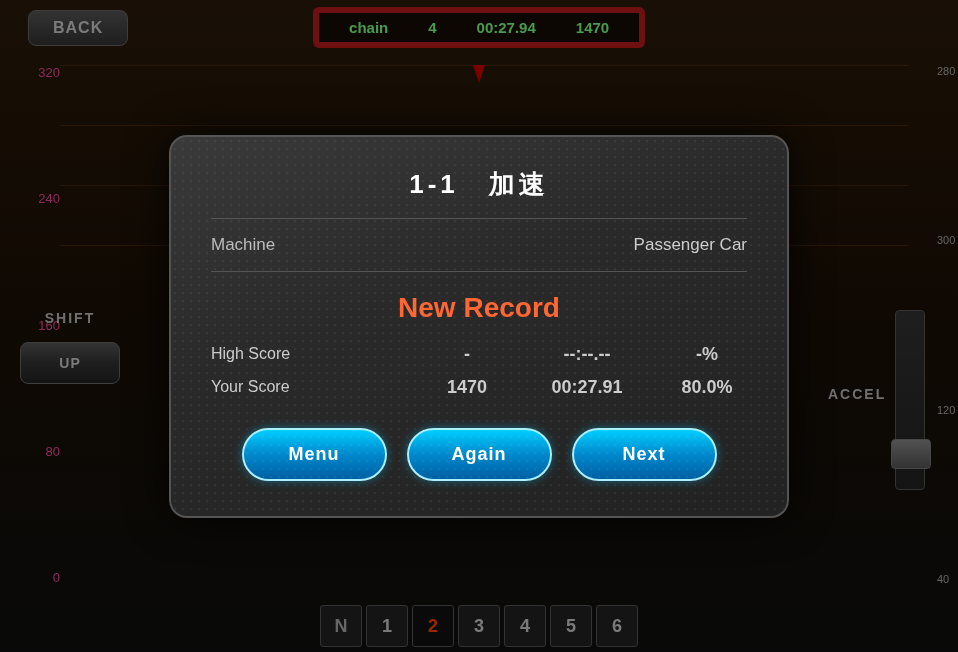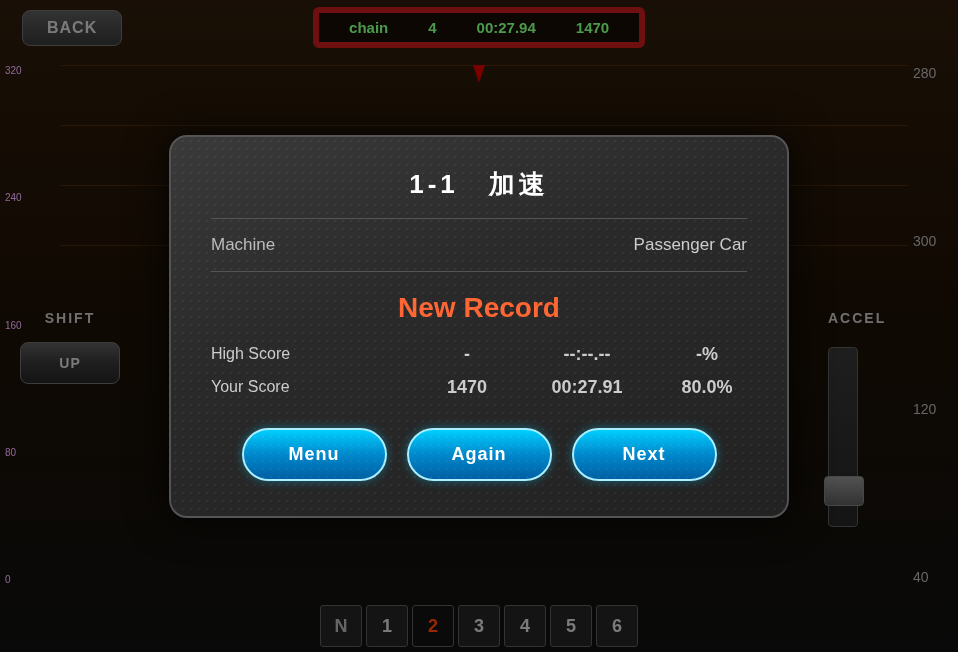--- a/index.html
+++ b/index.html
@@ -24,21 +24,21 @@
     
     .top-bar {
       position: absolute;
       top: 0;
       left: 0;
       right: 0;
       height: 55px;
       display: flex;
       align-items: center;
       justify-content: space-between;
-      padding: 0 22px;
+      padding: 0 28px;
       z-index: 10;
     }
 
     .back-btn {
       background: linear-gradient(180deg, #555 0%, #333 100%);
       border: 1px solid #666;
       border-radius: 8px;
       color: #ccc;
       font-size: 16px;
       font-weight: bold;
@@ -70,42 +70,43 @@
       top: 55px;
       width: 65px;
       height: 540px;
       display: flex;
       flex-direction: column;
       justify-content: space-between;
       padding: 10px 5px;
     }
 
     .scale-label {
-      color: #f0abfc;
-      font-size: 10px;
-      text-align: left;
+      color: #ec4899;
+      font-size: 13px;
+      text-align: right;
     }
 
     
     .right-panel {
       position: absolute;
       right: 0;
       top: 55px;
       width: 50px;
       height: 540px;
       display: flex;
       flex-direction: column;
       justify-content: space-between;
       padding: 10px 5px;
     }
 
     .right-scale-label {
       color: #aaa;
-      font-size: 14px;
+      font-size: 11px;
       text-align: left;
+      margin-left: 24px;
     }
 
     
     .left-controls {
       position: absolute;
       left: 10px;
       top: 310px;
       width: 120px;
     }
 
@@ -134,22 +135,21 @@
       letter-spacing: 1px;
     }
 
     
     .right-controls {
       position: absolute;
       right: 10px;
       top: 310px;
       width: 120px;
       display: flex;
-      flex-direction: column;
-      align-items: flex-start;
+      align-items: center;
       gap: 9px;
     }
 
     .accel-label {
       color: #bbb;
       font-size: 14px;
       font-weight: bold;
       letter-spacing: 2px;
       margin-bottom: 12px;
     }

